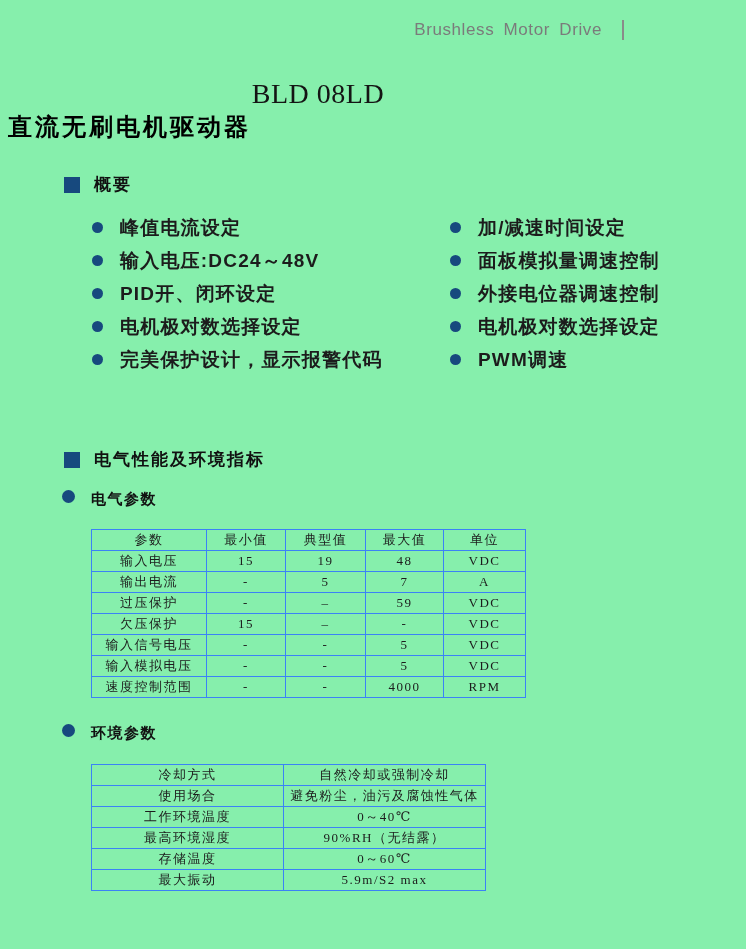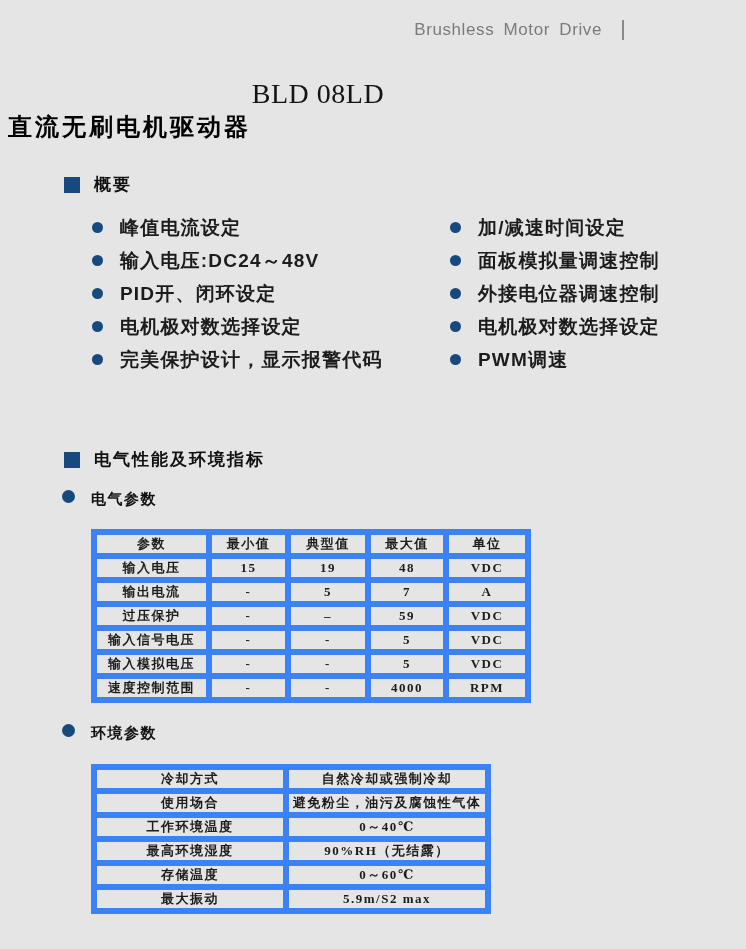--- a/index.html
+++ b/index.html
@@ -1,20 +1,20 @@
 <!DOCTYPE html>
 <html><head>
 <meta charset="utf-8">
 <style>
   * { margin:0; padding:0; box-sizing:border-box; }
   html,body { background:#ffffff; }
   .page {
     position:relative;
     width:746px; height:949px;
-    background:#e5e5e5;
+    background:#86efac;
     font-family:"Liberation Sans","DejaVu Sans",sans-serif;
     color:#1a1a1a;
     overflow:hidden;
   }
 
   
   .brand-header {
     position:absolute; top:20px; right:122px;
     display:flex; align-items:center; gap:20px;
   }
@@ -65,24 +65,24 @@
   
   table.spec {
     position:absolute;
     border-collapse:collapse;
     table-layout:fixed;
     font-family:"Liberation Serif","DejaVu Serif",serif;
     font-size:13px;
     color:#1c1c1c;
   }
   table.spec td, table.spec th {
-    border:6px solid #3b82f6;
+    border:1px solid #3b82f6;
     height:21px;
     text-align:center; vertical-align:middle;
-    font-weight:bold;
+    font-weight:normal;
     letter-spacing:1.5px;
     padding:0 2px;
     overflow:hidden; white-space:nowrap;
   }
   .table-electrical { left:91px; top:529px; width:434px; }
   .table-env        { left:91px; top:764px; width:394px; }
 </style>
 </head>
 <body>
 
@@ -188,20 +188,27 @@
       <td>A</td>
     </tr>
     <tr>
       <td>过压保护</td>
       <td>-</td>
       <td>–</td>
       <td>59</td>
       <td>VDC</td>
     </tr>
     <tr>
+      <td>欠压保护</td>
+      <td>15</td>
+      <td>–</td>
+      <td>-</td>
+      <td>VDC</td>
+    </tr>
+    <tr>
       <td>输入信号电压</td>
       <td>-</td>
       <td>-</td>
       <td>5</td>
       <td>VDC</td>
     </tr>
     <tr>
       <td>输入模拟电压</td>
       <td>-</td>
       <td>-</td>

